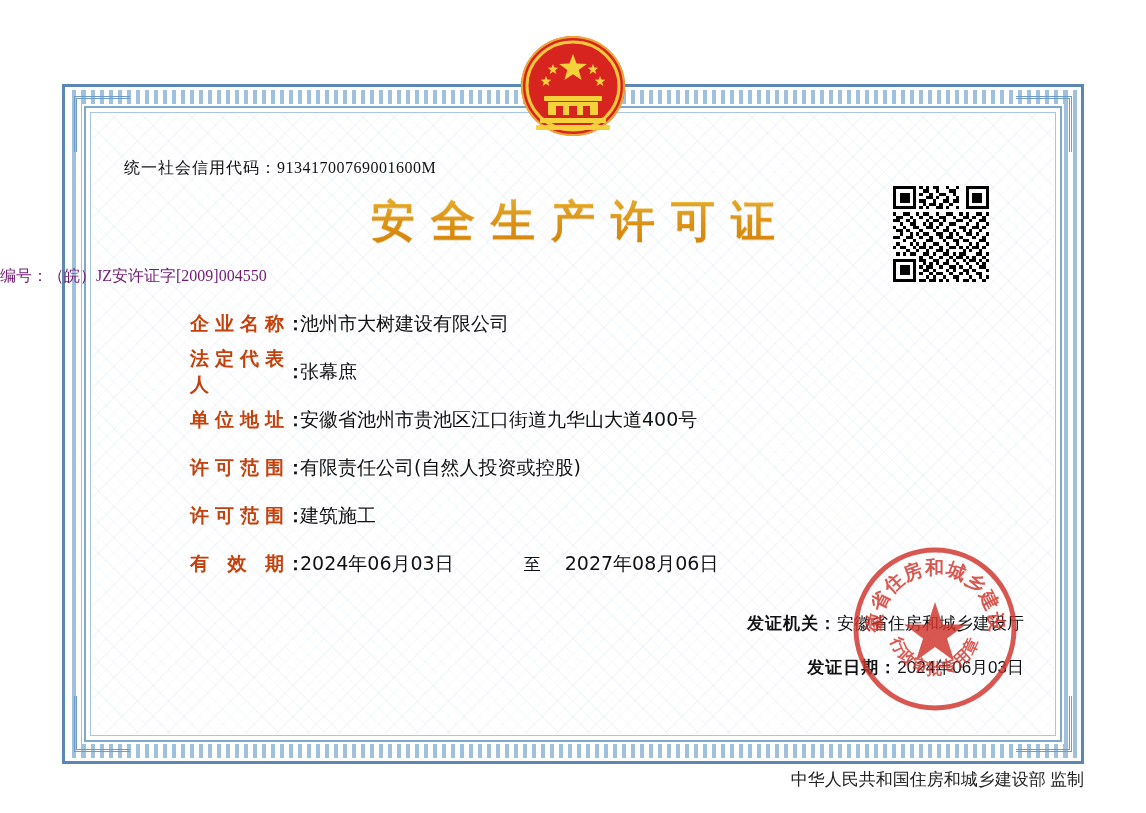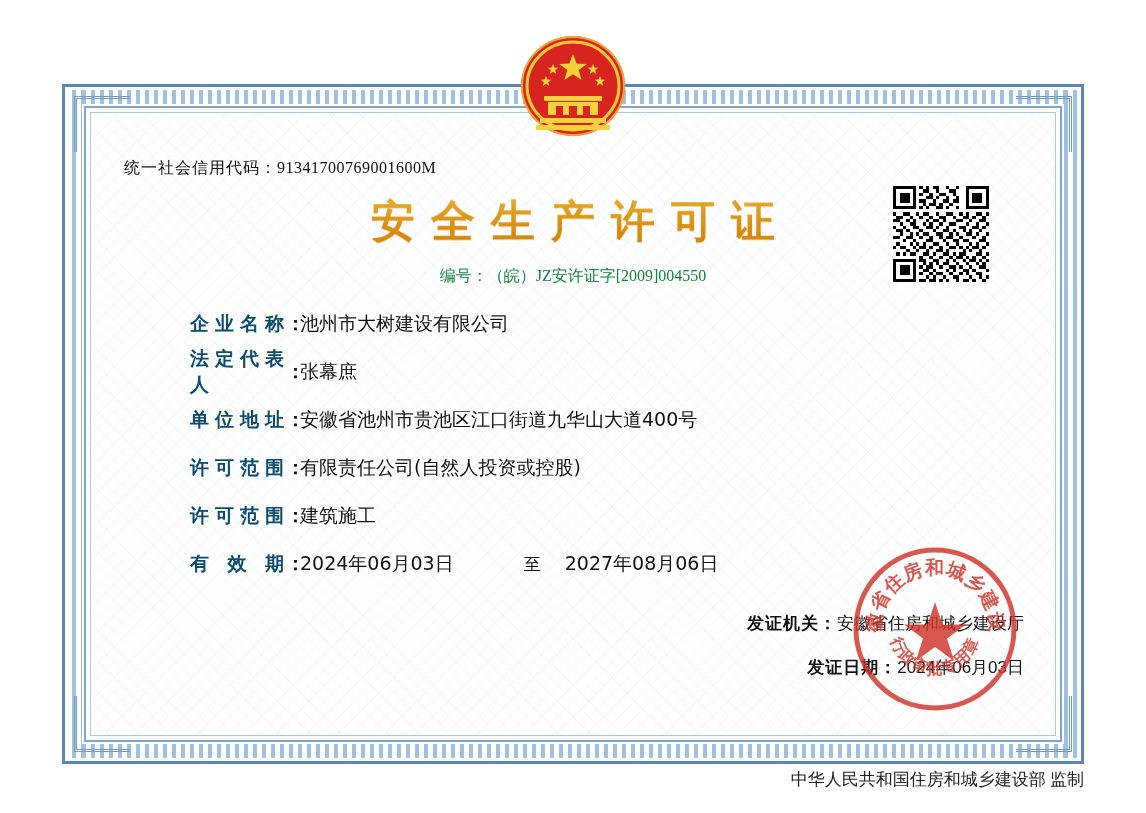--- a/index.html
+++ b/index.html
@@ -128,23 +128,22 @@
     background-clip: text;
     -webkit-text-fill-color: transparent;
     text-shadow: 0 1px 0 rgba(180,120,0,0.25);
   }
 
   .serial {
     position: absolute;
     left: 0;
     top: 266px;
     width: 1146px;
-    text-align: center;
     font-size: 16px;
-    color: #15803d;
+    color: #701a75;
     font-family: "Liberation Serif", serif;
   }
 
   .qr {
     position: absolute;
     left: 893px;
     top: 186px;
     width: 96px;
     height: 96px;
   }
@@ -161,21 +160,21 @@
     display: flex;
     align-items: center;
   }
   .field-label {
     width: 292px;
     padding-right: 8px;
     box-sizing: border-box;
     text-align: justify;
     text-align-last: justify;
     font-size: 19px;
-    color: #0c4a6e;
+    color: #c2410c;
     font-weight: 600;
     padding-left: 190px;
   }
   .field-colon {
     width: 14px;
     font-size: 19px;
     color: #111;
     font-weight: 600;
     margin-left: -6px;
   }

